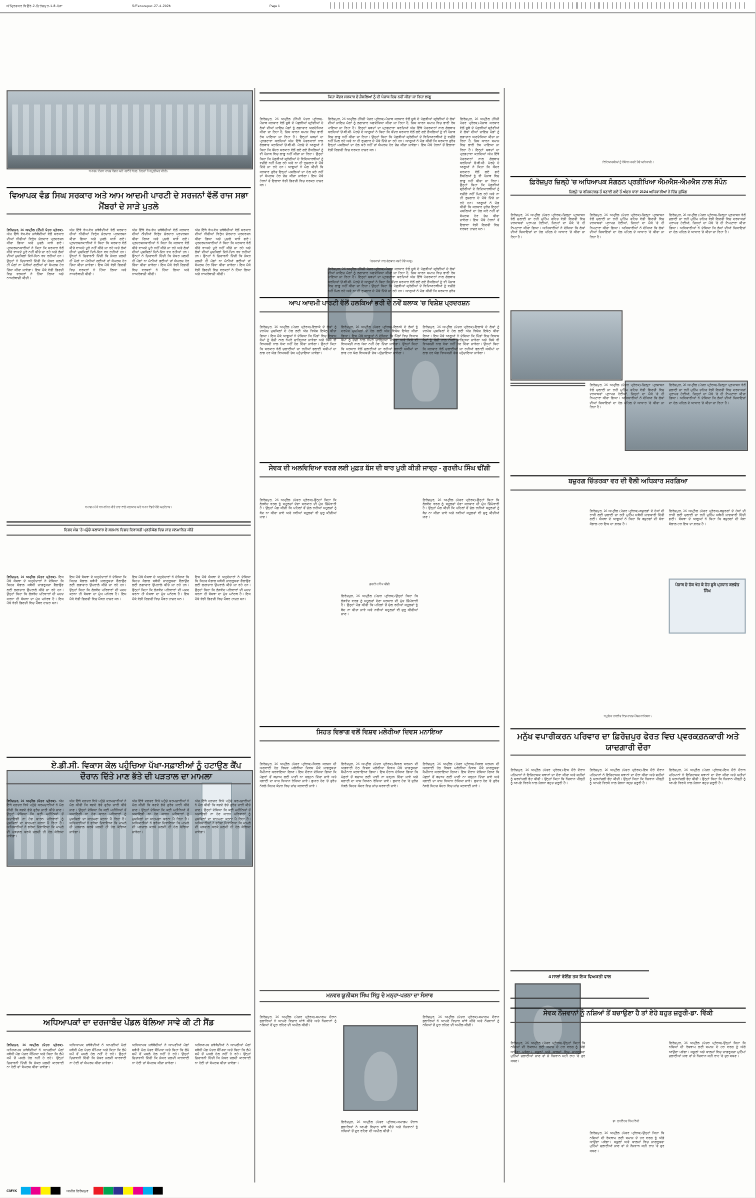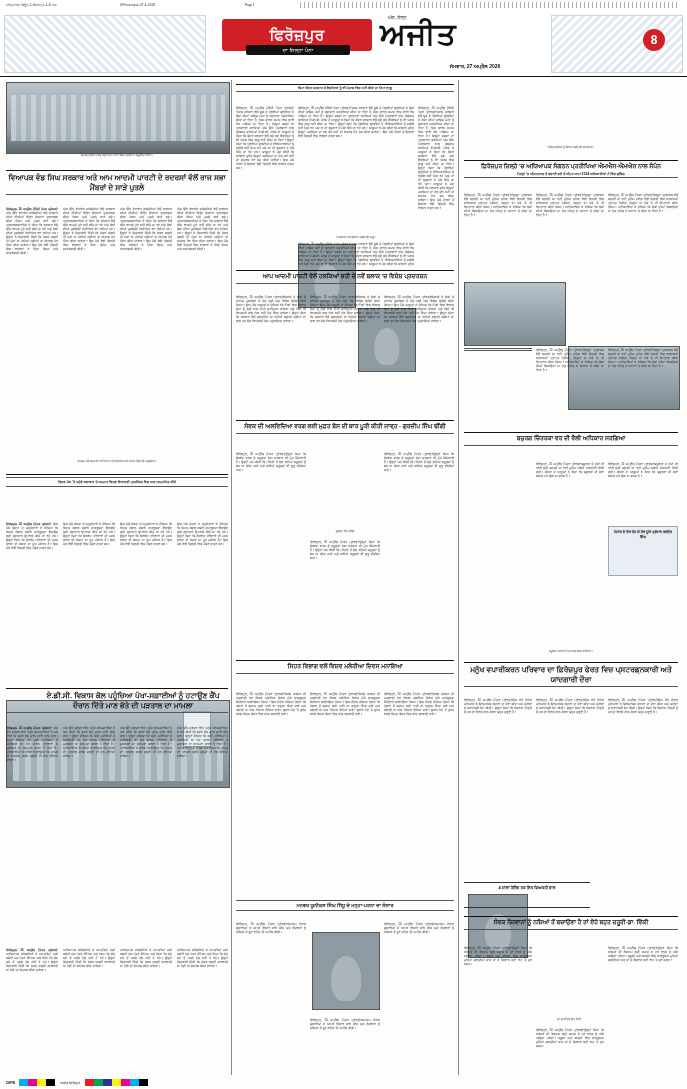--- a/index.html
+++ b/index.html
@@ -119,32 +119,20 @@
 
 <div class="page">
 
   <div class="topstrip">
     <span class="tiny">ਅੰਮ੍ਰਿਤਸਰ ਬਿਊਰੋ-2-ਫ਼ਿਰੋਜ਼ਪੁਰ-1-8-ਪੰਨਾ</span>
     <span class="tiny2">S/Ferozepur-27-4-2026</span>
     <span style="position:absolute;top:3px;left:245px;">Page 1</span>
     <span style="position:absolute;top:2px;left:300px;width:380px;height:6px;display:block;background:repeating-linear-gradient(90deg,#111 0 1px,#fff 1px 4px);opacity:.35;"></span>
   </div>
 
-  <div class="masthead">
-    <div class="mast-pattern"></div>
-    <div class="mast-pattern2"></div>
-    <div class="mast-red">
-      <span class="city">ਫਿਰੋਜ਼ਪੁਰ</span>
-    </div>
-    <div class="mast-sub">ਦਾ ਜ਼ਿਲ੍ਹਾ ਪੰਨਾ</div>
-    <div class="ajit-top">ਅੱਜ, ਕੱਲ੍ਹ</div>
-    <div class="ajit">ਅਜੀਤ</div>
-    <div class="pagecircle">8</div>
-    <div class="dateline">ਸੋਮਵਾਰ, 27 ਅਪ੍ਰੈਲ 2026</div>
-  </div>
 
   <div class="body">
 
     <div class="vdiv" style="left:225px;"></div>
     <div class="vdiv" style="left:452px;"></div>
 
     <div class="box photo grp" style="left:0;top:2px;width:222px;height:70px;">
       <div style="position:absolute;left:0;right:0;bottom:0;height:30%;background:linear-gradient(0deg,rgba(0,0,0,.25),transparent);"></div>
       <div style="position:absolute;left:4px;top:12px;width:214px;height:46px;background:repeating-linear-gradient(90deg,#cfd8dd 0 5px,#b1bcc3 5px 10px);opacity:.8;"></div>
     </div>
@@ -174,21 +162,21 @@
       <div class="hl h3">ਫ਼ਿਰੋਜ਼ਪੁਰ ਜ਼ਿਲ੍ਹੇ 'ਚ ਅਧਿਆਪਕ ਸੰਗਠਨ ਪ੍ਰਤੀਖਿਆ ਐਮਐਸ-ਐਮਐਸ ਨਾਲ ਸੰਪੰਨ</div>
       <div class="subhead" style="margin-top:1.5px;">ਜ਼ਿਲ੍ਹੇ 'ਚ ਰਜਿਸਟਰਡ ਤੋਂ ਬਣਾਈ ਗਏ ਤੋਂ ਅੰਦਰ ਧਾਰਾ 2124 ਅਧਿਕਾਰੀਆਂ ਨੇ ਵਿੱਚ ਬੁਕਿੰਗ</div>
       <div class="thin" style="margin:1.5px 0;"></div>
     </div>
     <div class="box col-text" style="left:458px;top:113px;width:68px;height:150px;">ਫ਼ਿਰੋਜ਼ਪੁਰ, 26 ਅਪ੍ਰੈਲ (ਪੱਤਰ ਪ੍ਰੇਰਕ)-ਜ਼ਿਲ੍ਹਾ ਪ੍ਰਸ਼ਾਸਨ ਵੱਲੋਂ ਚਲਾਈ ਜਾ ਰਹੀ ਮੁਹਿੰਮ ਤਹਿਤ ਵੱਡੀ ਗਿਣਤੀ ਵਿਚ ਦਰਖ਼ਾਸਤਾਂ ਪ੍ਰਾਪਤ ਹੋਈਆਂ, ਜਿਨ੍ਹਾਂ ਦਾ ਮੌਕੇ 'ਤੇ ਹੀ ਨਿਪਟਾਰਾ ਕੀਤਾ ਗਿਆ। ਅਧਿਕਾਰੀਆਂ ਨੇ ਦੱਸਿਆ ਕਿ ਲੋਕਾਂ ਦੀਆਂ ਸ਼ਿਕਾਇਤਾਂ ਦਾ ਹੱਲ ਪਹਿਲ ਦੇ ਆਧਾਰ 'ਤੇ ਕੀਤਾ ਜਾ ਰਿਹਾ ਹੈ।</div>
     <div class="box col-text" style="left:530px;top:113px;width:68px;height:150px;">ਫ਼ਿਰੋਜ਼ਪੁਰ, 26 ਅਪ੍ਰੈਲ (ਪੱਤਰ ਪ੍ਰੇਰਕ)-ਜ਼ਿਲ੍ਹਾ ਪ੍ਰਸ਼ਾਸਨ ਵੱਲੋਂ ਚਲਾਈ ਜਾ ਰਹੀ ਮੁਹਿੰਮ ਤਹਿਤ ਵੱਡੀ ਗਿਣਤੀ ਵਿਚ ਦਰਖ਼ਾਸਤਾਂ ਪ੍ਰਾਪਤ ਹੋਈਆਂ, ਜਿਨ੍ਹਾਂ ਦਾ ਮੌਕੇ 'ਤੇ ਹੀ ਨਿਪਟਾਰਾ ਕੀਤਾ ਗਿਆ। ਅਧਿਕਾਰੀਆਂ ਨੇ ਦੱਸਿਆ ਕਿ ਲੋਕਾਂ ਦੀਆਂ ਸ਼ਿਕਾਇਤਾਂ ਦਾ ਹੱਲ ਪਹਿਲ ਦੇ ਆਧਾਰ 'ਤੇ ਕੀਤਾ ਜਾ ਰਿਹਾ ਹੈ।</div>
     <div class="box col-text" style="left:602px;top:113px;width:70px;height:150px;">ਫ਼ਿਰੋਜ਼ਪੁਰ, 26 ਅਪ੍ਰੈਲ (ਪੱਤਰ ਪ੍ਰੇਰਕ)-ਜ਼ਿਲ੍ਹਾ ਪ੍ਰਸ਼ਾਸਨ ਵੱਲੋਂ ਚਲਾਈ ਜਾ ਰਹੀ ਮੁਹਿੰਮ ਤਹਿਤ ਵੱਡੀ ਗਿਣਤੀ ਵਿਚ ਦਰਖ਼ਾਸਤਾਂ ਪ੍ਰਾਪਤ ਹੋਈਆਂ, ਜਿਨ੍ਹਾਂ ਦਾ ਮੌਕੇ 'ਤੇ ਹੀ ਨਿਪਟਾਰਾ ਕੀਤਾ ਗਿਆ। ਅਧਿਕਾਰੀਆਂ ਨੇ ਦੱਸਿਆ ਕਿ ਲੋਕਾਂ ਦੀਆਂ ਸ਼ਿਕਾਇਤਾਂ ਦਾ ਹੱਲ ਪਹਿਲ ਦੇ ਆਧਾਰ 'ਤੇ ਕੀਤਾ ਜਾ ਰਿਹਾ ਹੈ।</div>
 
     <div class="box" style="left:0;top:90px;width:222px;">
       <div class="rule"></div>
-      <div class="hl h2" style="margin-top:2px;">ਵਿਆਪਕ ਵੰਡ ਸਿਘ ਸਰਕਾਰ ਅਤੇ ਆਮ ਆਦਮੀ ਪਾਰਟੀ ਦੇ ਰਦਰਸਾਂ ਵੱਲੋਂ ਰਾਜ ਸਭਾ ਮੈਂਬਰਾਂ ਦੇ ਸਾੜੇ ਪੁਤਲੇ</div>
+      <div class="hl h2" style="margin-top:2px;">ਵਿਆਪਕ ਵੰਡ ਸਿਘ ਸਰਕਾਰ ਅਤੇ ਆਮ ਆਦਮੀ ਪਾਰਟੀ ਦੇ ਸਰਜਨਾਂ ਵੱਲੋਂ ਰਾਜ ਸਭਾ ਮੈਂਬਰਾਂ ਦੇ ਸਾੜੇ ਪੁਤਲੇ</div>
       <div class="thin" style="margin:2px 0;"></div>
     </div>
     <div class="box col-text" style="left:0;top:127px;width:52px;height:160px;">
       <span class="byline">ਫ਼ਿਰੋਜ਼ਪੁਰ, 26 ਅਪ੍ਰੈਲ (ਨਿੱਜੀ ਪੱਤਰ ਪ੍ਰੇਰਕ)-</span>
       <span>ਅੱਜ ਇੱਥੇ ਵੱਖ-ਵੱਖ ਜਥੇਬੰਦੀਆਂ ਵੱਲੋਂ ਸਰਕਾਰ ਦੀਆਂ ਨੀਤੀਆਂ ਵਿਰੁੱਧ ਜ਼ੋਰਦਾਰ ਪ੍ਰਦਰਸ਼ਨ ਕੀਤਾ ਗਿਆ ਅਤੇ ਪੁਤਲੇ ਸਾੜੇ ਗਏ। ਪ੍ਰਦਰਸ਼ਨਕਾਰੀਆਂ ਨੇ ਕਿਹਾ ਕਿ ਸਰਕਾਰ ਵੱਲੋਂ ਕੀਤੇ ਵਾਅਦੇ ਪੂਰੇ ਨਹੀਂ ਕੀਤੇ ਜਾ ਰਹੇ ਅਤੇ ਲੋਕਾਂ ਦੀਆਂ ਮੁਸ਼ਕਿਲਾਂ ਦਿਨੋ-ਦਿਨ ਵਧ ਰਹੀਆਂ ਹਨ। ਉਨ੍ਹਾਂ ਨੇ ਚਿਤਾਵਨੀ ਦਿੱਤੀ ਕਿ ਜੇਕਰ ਜਲਦੀ ਹੀ ਮੰਗਾਂ ਨਾ ਮੰਨੀਆਂ ਗਈਆਂ ਤਾਂ ਸੰਘਰਸ਼ ਹੋਰ ਤਿੱਖਾ ਕੀਤਾ ਜਾਵੇਗਾ। ਇਸ ਮੌਕੇ ਵੱਡੀ ਗਿਣਤੀ ਵਿਚ ਵਰਕਰਾਂ ਨੇ ਹਿੱਸਾ ਲਿਆ ਅਤੇ ਨਾਅਰੇਬਾਜ਼ੀ ਕੀਤੀ।</span>
     </div>
     <div class="box col-text" style="left:57px;top:127px;width:52px;height:160px;">ਅੱਜ ਇੱਥੇ ਵੱਖ-ਵੱਖ ਜਥੇਬੰਦੀਆਂ ਵੱਲੋਂ ਸਰਕਾਰ ਦੀਆਂ ਨੀਤੀਆਂ ਵਿਰੁੱਧ ਜ਼ੋਰਦਾਰ ਪ੍ਰਦਰਸ਼ਨ ਕੀਤਾ ਗਿਆ ਅਤੇ ਪੁਤਲੇ ਸਾੜੇ ਗਏ। ਪ੍ਰਦਰਸ਼ਨਕਾਰੀਆਂ ਨੇ ਕਿਹਾ ਕਿ ਸਰਕਾਰ ਵੱਲੋਂ ਕੀਤੇ ਵਾਅਦੇ ਪੂਰੇ ਨਹੀਂ ਕੀਤੇ ਜਾ ਰਹੇ ਅਤੇ ਲੋਕਾਂ ਦੀਆਂ ਮੁਸ਼ਕਿਲਾਂ ਦਿਨੋ-ਦਿਨ ਵਧ ਰਹੀਆਂ ਹਨ। ਉਨ੍ਹਾਂ ਨੇ ਚਿਤਾਵਨੀ ਦਿੱਤੀ ਕਿ ਜੇਕਰ ਜਲਦੀ ਹੀ ਮੰਗਾਂ ਨਾ ਮੰਨੀਆਂ ਗਈਆਂ ਤਾਂ ਸੰਘਰਸ਼ ਹੋਰ ਤਿੱਖਾ ਕੀਤਾ ਜਾਵੇਗਾ। ਇਸ ਮੌਕੇ ਵੱਡੀ ਗਿਣਤੀ ਵਿਚ ਵਰਕਰਾਂ ਨੇ ਹਿੱਸਾ ਲਿਆ ਅਤੇ ਨਾਅਰੇਬਾਜ਼ੀ ਕੀਤੀ।</div>
     <div class="box col-text" style="left:114px;top:127px;width:52px;height:160px;">ਅੱਜ ਇੱਥੇ ਵੱਖ-ਵੱਖ ਜਥੇਬੰਦੀਆਂ ਵੱਲੋਂ ਸਰਕਾਰ ਦੀਆਂ ਨੀਤੀਆਂ ਵਿਰੁੱਧ ਜ਼ੋਰਦਾਰ ਪ੍ਰਦਰਸ਼ਨ ਕੀਤਾ ਗਿਆ ਅਤੇ ਪੁਤਲੇ ਸਾੜੇ ਗਏ। ਪ੍ਰਦਰਸ਼ਨਕਾਰੀਆਂ ਨੇ ਕਿਹਾ ਕਿ ਸਰਕਾਰ ਵੱਲੋਂ ਕੀਤੇ ਵਾਅਦੇ ਪੂਰੇ ਨਹੀਂ ਕੀਤੇ ਜਾ ਰਹੇ ਅਤੇ ਲੋਕਾਂ ਦੀਆਂ ਮੁਸ਼ਕਿਲਾਂ ਦਿਨੋ-ਦਿਨ ਵਧ ਰਹੀਆਂ ਹਨ। ਉਨ੍ਹਾਂ ਨੇ ਚਿਤਾਵਨੀ ਦਿੱਤੀ ਕਿ ਜੇਕਰ ਜਲਦੀ ਹੀ ਮੰਗਾਂ ਨਾ ਮੰਨੀਆਂ ਗਈਆਂ ਤਾਂ ਸੰਘਰਸ਼ ਹੋਰ ਤਿੱਖਾ ਕੀਤਾ ਜਾਵੇਗਾ। ਇਸ ਮੌਕੇ ਵੱਡੀ ਗਿਣਤੀ ਵਿਚ ਵਰਕਰਾਂ ਨੇ ਹਿੱਸਾ ਲਿਆ ਅਤੇ ਨਾਅਰੇਬਾਜ਼ੀ ਕੀਤੀ।</div>
     <div class="box col-text" style="left:171px;top:127px;width:51px;height:160px;">ਅੱਜ ਇੱਥੇ ਵੱਖ-ਵੱਖ ਜਥੇਬੰਦੀਆਂ ਵੱਲੋਂ ਸਰਕਾਰ ਦੀਆਂ ਨੀਤੀਆਂ ਵਿਰੁੱਧ ਜ਼ੋਰਦਾਰ ਪ੍ਰਦਰਸ਼ਨ ਕੀਤਾ ਗਿਆ ਅਤੇ ਪੁਤਲੇ ਸਾੜੇ ਗਏ। ਪ੍ਰਦਰਸ਼ਨਕਾਰੀਆਂ ਨੇ ਕਿਹਾ ਕਿ ਸਰਕਾਰ ਵੱਲੋਂ ਕੀਤੇ ਵਾਅਦੇ ਪੂਰੇ ਨਹੀਂ ਕੀਤੇ ਜਾ ਰਹੇ ਅਤੇ ਲੋਕਾਂ ਦੀਆਂ ਮੁਸ਼ਕਿਲਾਂ ਦਿਨੋ-ਦਿਨ ਵਧ ਰਹੀਆਂ ਹਨ। ਉਨ੍ਹਾਂ ਨੇ ਚਿਤਾਵਨੀ ਦਿੱਤੀ ਕਿ ਜੇਕਰ ਜਲਦੀ ਹੀ ਮੰਗਾਂ ਨਾ ਮੰਨੀਆਂ ਗਈਆਂ ਤਾਂ ਸੰਘਰਸ਼ ਹੋਰ ਤਿੱਖਾ ਕੀਤਾ ਜਾਵੇਗਾ। ਇਸ ਮੌਕੇ ਵੱਡੀ ਗਿਣਤੀ ਵਿਚ ਵਰਕਰਾਂ ਨੇ ਹਿੱਸਾ ਲਿਆ ਅਤੇ ਨਾਅਰੇਬਾਜ਼ੀ ਕੀਤੀ।</div>
 
@@ -277,21 +265,21 @@
       <div class="thin" style="margin:2px 0;"></div>
     </div>
     <div class="box col-text" style="left:230px;top:612px;width:70px;height:205px;">ਫ਼ਿਰੋਜ਼ਪੁਰ, 26 ਅਪ੍ਰੈਲ (ਪੱਤਰ ਪ੍ਰੇਰਕ)-ਸਿਵਲ ਸਰਜਨ ਦੀ ਅਗਵਾਈ ਹੇਠ ਵਿਸ਼ਵ ਮਲੇਰੀਆ ਦਿਵਸ ਮੌਕੇ ਜਾਗਰੂਕਤਾ ਸੈਮੀਨਾਰ ਕਰਵਾਇਆ ਗਿਆ। ਇਸ ਦੌਰਾਨ ਦੱਸਿਆ ਗਿਆ ਕਿ ਮੱਛਰਾਂ ਤੋਂ ਬਚਾਅ ਲਈ ਪਾਣੀ ਨਾ ਖੜ੍ਹਨ ਦਿੱਤਾ ਜਾਵੇ ਅਤੇ ਸਫ਼ਾਈ ਦਾ ਖ਼ਾਸ ਧਿਆਨ ਰੱਖਿਆ ਜਾਵੇ। ਬੁਖ਼ਾਰ ਹੋਣ 'ਤੇ ਤੁਰੰਤ ਨੇੜਲੇ ਸਿਹਤ ਕੇਂਦਰ ਵਿਚ ਜਾਂਚ ਕਰਵਾਈ ਜਾਵੇ।</div>
     <div class="box col-text" style="left:304px;top:612px;width:70px;height:205px;">ਫ਼ਿਰੋਜ਼ਪੁਰ, 26 ਅਪ੍ਰੈਲ (ਪੱਤਰ ਪ੍ਰੇਰਕ)-ਸਿਵਲ ਸਰਜਨ ਦੀ ਅਗਵਾਈ ਹੇਠ ਵਿਸ਼ਵ ਮਲੇਰੀਆ ਦਿਵਸ ਮੌਕੇ ਜਾਗਰੂਕਤਾ ਸੈਮੀਨਾਰ ਕਰਵਾਇਆ ਗਿਆ। ਇਸ ਦੌਰਾਨ ਦੱਸਿਆ ਗਿਆ ਕਿ ਮੱਛਰਾਂ ਤੋਂ ਬਚਾਅ ਲਈ ਪਾਣੀ ਨਾ ਖੜ੍ਹਨ ਦਿੱਤਾ ਜਾਵੇ ਅਤੇ ਸਫ਼ਾਈ ਦਾ ਖ਼ਾਸ ਧਿਆਨ ਰੱਖਿਆ ਜਾਵੇ। ਬੁਖ਼ਾਰ ਹੋਣ 'ਤੇ ਤੁਰੰਤ ਨੇੜਲੇ ਸਿਹਤ ਕੇਂਦਰ ਵਿਚ ਜਾਂਚ ਕਰਵਾਈ ਜਾਵੇ।</div>
     <div class="box col-text" style="left:378px;top:612px;width:70px;height:205px;">ਫ਼ਿਰੋਜ਼ਪੁਰ, 26 ਅਪ੍ਰੈਲ (ਪੱਤਰ ਪ੍ਰੇਰਕ)-ਸਿਵਲ ਸਰਜਨ ਦੀ ਅਗਵਾਈ ਹੇਠ ਵਿਸ਼ਵ ਮਲੇਰੀਆ ਦਿਵਸ ਮੌਕੇ ਜਾਗਰੂਕਤਾ ਸੈਮੀਨਾਰ ਕਰਵਾਇਆ ਗਿਆ। ਇਸ ਦੌਰਾਨ ਦੱਸਿਆ ਗਿਆ ਕਿ ਮੱਛਰਾਂ ਤੋਂ ਬਚਾਅ ਲਈ ਪਾਣੀ ਨਾ ਖੜ੍ਹਨ ਦਿੱਤਾ ਜਾਵੇ ਅਤੇ ਸਫ਼ਾਈ ਦਾ ਖ਼ਾਸ ਧਿਆਨ ਰੱਖਿਆ ਜਾਵੇ। ਬੁਖ਼ਾਰ ਹੋਣ 'ਤੇ ਤੁਰੰਤ ਨੇੜਲੇ ਸਿਹਤ ਕੇਂਦਰ ਵਿਚ ਜਾਂਚ ਕਰਵਾਈ ਜਾਵੇ।</div>
 
     <div class="box capline" style="left:458px;top:570px;width:214px;">ਸਮੂਹਿਕ ਤਸਵੀਰ ਵਿਚ ਹਾਜ਼ਰ ਮੈਂਬਰ ਸਾਹਿਬਾਨ।</div>
 
     <div class="box" style="left:458px;top:582px;width:214px;">
       <div class="rule"></div>
-      <div class="hl h2" style="margin-top:2px;">ਮਨੁੱਖ ਵਪਾਰੀਕਰਨ ਪਰਿਵਾਰ ਦਾ ਫ਼ਿਰੋਜ਼ਪੁਰ ਫੇਰਤ ਵਿਚ ਪ੍ਸਟਰਡ਼ਨਕਾਰੀ ਅਤੇ ਯਾਦਗਾਰੀ ਦੌਰਾ</div>
+      <div class="hl h2" style="margin-top:2px;">ਮਨੁੱਖ ਵਪਾਰੀਕਰਨ ਪਰਿਵਾਰ ਦਾ ਫ਼ਿਰੋਜ਼ਪੁਰ ਫੇਰਤ ਵਿਚ ਪ੍ਵਰਕਰ਼ਨਕਾਰੀ ਅਤੇ ਯਾਦਗਾਰੀ ਦੌਰਾ</div>
       <div class="thin" style="margin:2px 0;"></div>
     </div>
     <div class="box col-text" style="left:458px;top:618px;width:68px;height:180px;">ਫ਼ਿਰੋਜ਼ਪੁਰ, 26 ਅਪ੍ਰੈਲ (ਪੱਤਰ ਪ੍ਰੇਰਕ)-ਇਸ ਦੌਰੇ ਦੌਰਾਨ ਮਹਿਮਾਨਾਂ ਨੇ ਇਤਿਹਾਸਕ ਸਥਾਨਾਂ ਦਾ ਦੌਰਾ ਕੀਤਾ ਅਤੇ ਸ਼ਹੀਦਾਂ ਨੂੰ ਸ਼ਰਧਾਂਜਲੀ ਭੇਟ ਕੀਤੀ। ਉਨ੍ਹਾਂ ਕਿਹਾ ਕਿ ਨੌਜਵਾਨ ਪੀੜ੍ਹੀ ਨੂੰ ਆਪਣੇ ਵਿਰਸੇ ਨਾਲ ਜੋੜਨਾ ਬਹੁਤ ਜ਼ਰੂਰੀ ਹੈ।</div>
     <div class="box col-text" style="left:530px;top:618px;width:68px;height:180px;">ਫ਼ਿਰੋਜ਼ਪੁਰ, 26 ਅਪ੍ਰੈਲ (ਪੱਤਰ ਪ੍ਰੇਰਕ)-ਇਸ ਦੌਰੇ ਦੌਰਾਨ ਮਹਿਮਾਨਾਂ ਨੇ ਇਤਿਹਾਸਕ ਸਥਾਨਾਂ ਦਾ ਦੌਰਾ ਕੀਤਾ ਅਤੇ ਸ਼ਹੀਦਾਂ ਨੂੰ ਸ਼ਰਧਾਂਜਲੀ ਭੇਟ ਕੀਤੀ। ਉਨ੍ਹਾਂ ਕਿਹਾ ਕਿ ਨੌਜਵਾਨ ਪੀੜ੍ਹੀ ਨੂੰ ਆਪਣੇ ਵਿਰਸੇ ਨਾਲ ਜੋੜਨਾ ਬਹੁਤ ਜ਼ਰੂਰੀ ਹੈ।</div>
     <div class="box col-text" style="left:602px;top:618px;width:70px;height:150px;">ਫ਼ਿਰੋਜ਼ਪੁਰ, 26 ਅਪ੍ਰੈਲ (ਪੱਤਰ ਪ੍ਰੇਰਕ)-ਇਸ ਦੌਰੇ ਦੌਰਾਨ ਮਹਿਮਾਨਾਂ ਨੇ ਇਤਿਹਾਸਕ ਸਥਾਨਾਂ ਦਾ ਦੌਰਾ ਕੀਤਾ ਅਤੇ ਸ਼ਹੀਦਾਂ ਨੂੰ ਸ਼ਰਧਾਂਜਲੀ ਭੇਟ ਕੀਤੀ। ਉਨ੍ਹਾਂ ਕਿਹਾ ਕਿ ਨੌਜਵਾਨ ਪੀੜ੍ਹੀ ਨੂੰ ਆਪਣੇ ਵਿਰਸੇ ਨਾਲ ਜੋੜਨਾ ਬਹੁਤ ਜ਼ਰੂਰੀ ਹੈ।</div>
     <div class="box" style="left:458px;top:802px;width:126px;height:26px;border-top:.5px solid #333;border-bottom:.5px solid #333;
                 font-size:4px;line-height:5.5px;text-align:center;font-weight:bold;padding-top:2px;box-sizing:border-box;">
       <span>4 ਸਾਲਾਂ ਰੋਇੰਗ ਤਕ ਇਕ ਵਿਅਕਤੀ ਵਾਲ</span>
     </div>
 
@@ -309,20 +297,25 @@
     <div class="box" style="left:230px;top:820px;width:218px;">
       <div class="thin"></div>
       <div class="hl h4" style="margin-top:1.5px;">ਮਨਵਰ ਯੂਨੀਕਸ ਸਿੰਘ ਸਿੱਧੂ ਦੇ ਮਨ੍ਹਾ-ਪਤਨਾ ਦਾ ਸੰਸਾਰ</div>
       <div class="thin" style="margin:1.5px 0;"></div>
     </div>
     <div class="box col-text" style="left:230px;top:842px;width:70px;height:145px;">ਫ਼ਿਰੋਜ਼ਪੁਰ, 26 ਅਪ੍ਰੈਲ (ਪੱਤਰ ਪ੍ਰੇਰਕ)-ਸਮਾਗਮ ਦੌਰਾਨ ਬੁਲਾਰਿਆਂ ਨੇ ਆਪਣੇ ਵਿਚਾਰ ਸਾਂਝੇ ਕੀਤੇ ਅਤੇ ਨੌਜਵਾਨਾਂ ਨੂੰ ਨਸ਼ਿਆਂ ਤੋਂ ਦੂਰ ਰਹਿਣ ਦੀ ਅਪੀਲ ਕੀਤੀ।</div>
 
     <div class="box col-text" style="left:304px;top:938px;width:70px;height:50px;">ਫ਼ਿਰੋਜ਼ਪੁਰ, 26 ਅਪ੍ਰੈਲ (ਪੱਤਰ ਪ੍ਰੇਰਕ)-ਸਮਾਗਮ ਦੌਰਾਨ ਬੁਲਾਰਿਆਂ ਨੇ ਆਪਣੇ ਵਿਚਾਰ ਸਾਂਝੇ ਕੀਤੇ ਅਤੇ ਨੌਜਵਾਨਾਂ ਨੂੰ ਨਸ਼ਿਆਂ ਤੋਂ ਦੂਰ ਰਹਿਣ ਦੀ ਅਪੀਲ ਕੀਤੀ।</div>
     <div class="box col-text" style="left:378px;top:842px;width:70px;height:145px;">ਫ਼ਿਰੋਜ਼ਪੁਰ, 26 ਅਪ੍ਰੈਲ (ਪੱਤਰ ਪ੍ਰੇਰਕ)-ਸਮਾਗਮ ਦੌਰਾਨ ਬੁਲਾਰਿਆਂ ਨੇ ਆਪਣੇ ਵਿਚਾਰ ਸਾਂਝੇ ਕੀਤੇ ਅਤੇ ਨੌਜਵਾਨਾਂ ਨੂੰ ਨਸ਼ਿਆਂ ਤੋਂ ਦੂਰ ਰਹਿਣ ਦੀ ਅਪੀਲ ਕੀਤੀ।</div>
 
+    <div class="box" style="left:0;top:842px;width:222px;">
+      <div class="rule"></div>
+      <div class="hl h2" style="margin-top:2px;">ਅਧਿਆਪਕਾਂ ਦਾ ਦਰਜਾਬੰਦ ਪੇਂਡਲ ਥੱਲਿਆ ਸਾਵੇ ਕੀ ਟੀ ਸੈਂਡ</div>
+      <div class="thin" style="margin:2px 0;"></div>
+    </div>
     <div class="box col-text" style="left:0;top:868px;width:52px;height:120px;">
       <span class="byline">ਫ਼ਿਰੋਜ਼ਪੁਰ, 26 ਅਪ੍ਰੈਲ (ਪੱਤਰ ਪ੍ਰੇਰਕ)-</span>
       <span>ਅਧਿਆਪਕ ਜਥੇਬੰਦੀਆਂ ਨੇ ਆਪਣੀਆਂ ਮੰਗਾਂ ਸਬੰਧੀ ਮੰਗ ਪੱਤਰ ਸੌਂਪਿਆ ਅਤੇ ਕਿਹਾ ਕਿ ਲੰਮੇ ਸਮੇਂ ਤੋਂ ਮਸਲੇ ਹੱਲ ਨਹੀਂ ਹੋ ਰਹੇ। ਉਨ੍ਹਾਂ ਚਿਤਾਵਨੀ ਦਿੱਤੀ ਕਿ ਜੇਕਰ ਜਲਦੀ ਕਾਰਵਾਈ ਨਾ ਹੋਈ ਤਾਂ ਸੰਘਰਸ਼ ਕੀਤਾ ਜਾਵੇਗਾ।</span>
     </div>
     <div class="box col-text" style="left:57px;top:868px;width:52px;height:120px;">ਅਧਿਆਪਕ ਜਥੇਬੰਦੀਆਂ ਨੇ ਆਪਣੀਆਂ ਮੰਗਾਂ ਸਬੰਧੀ ਮੰਗ ਪੱਤਰ ਸੌਂਪਿਆ ਅਤੇ ਕਿਹਾ ਕਿ ਲੰਮੇ ਸਮੇਂ ਤੋਂ ਮਸਲੇ ਹੱਲ ਨਹੀਂ ਹੋ ਰਹੇ। ਉਨ੍ਹਾਂ ਚਿਤਾਵਨੀ ਦਿੱਤੀ ਕਿ ਜੇਕਰ ਜਲਦੀ ਕਾਰਵਾਈ ਨਾ ਹੋਈ ਤਾਂ ਸੰਘਰਸ਼ ਕੀਤਾ ਜਾਵੇਗਾ।</div>
     <div class="box col-text" style="left:114px;top:868px;width:52px;height:120px;">ਅਧਿਆਪਕ ਜਥੇਬੰਦੀਆਂ ਨੇ ਆਪਣੀਆਂ ਮੰਗਾਂ ਸਬੰਧੀ ਮੰਗ ਪੱਤਰ ਸੌਂਪਿਆ ਅਤੇ ਕਿਹਾ ਕਿ ਲੰਮੇ ਸਮੇਂ ਤੋਂ ਮਸਲੇ ਹੱਲ ਨਹੀਂ ਹੋ ਰਹੇ। ਉਨ੍ਹਾਂ ਚਿਤਾਵਨੀ ਦਿੱਤੀ ਕਿ ਜੇਕਰ ਜਲਦੀ ਕਾਰਵਾਈ ਨਾ ਹੋਈ ਤਾਂ ਸੰਘਰਸ਼ ਕੀਤਾ ਜਾਵੇਗਾ।</div>
     <div class="box col-text" style="left:171px;top:868px;width:51px;height:120px;">ਅਧਿਆਪਕ ਜਥੇਬੰਦੀਆਂ ਨੇ ਆਪਣੀਆਂ ਮੰਗਾਂ ਸਬੰਧੀ ਮੰਗ ਪੱਤਰ ਸੌਂਪਿਆ ਅਤੇ ਕਿਹਾ ਕਿ ਲੰਮੇ ਸਮੇਂ ਤੋਂ ਮਸਲੇ ਹੱਲ ਨਹੀਂ ਹੋ ਰਹੇ। ਉਨ੍ਹਾਂ ਚਿਤਾਵਨੀ ਦਿੱਤੀ ਕਿ ਜੇਕਰ ਜਲਦੀ ਕਾਰਵਾਈ ਨਾ ਹੋਈ ਤਾਂ ਸੰਘਰਸ਼ ਕੀਤਾ ਜਾਵੇਗਾ।</div>
 
   </div>
 

